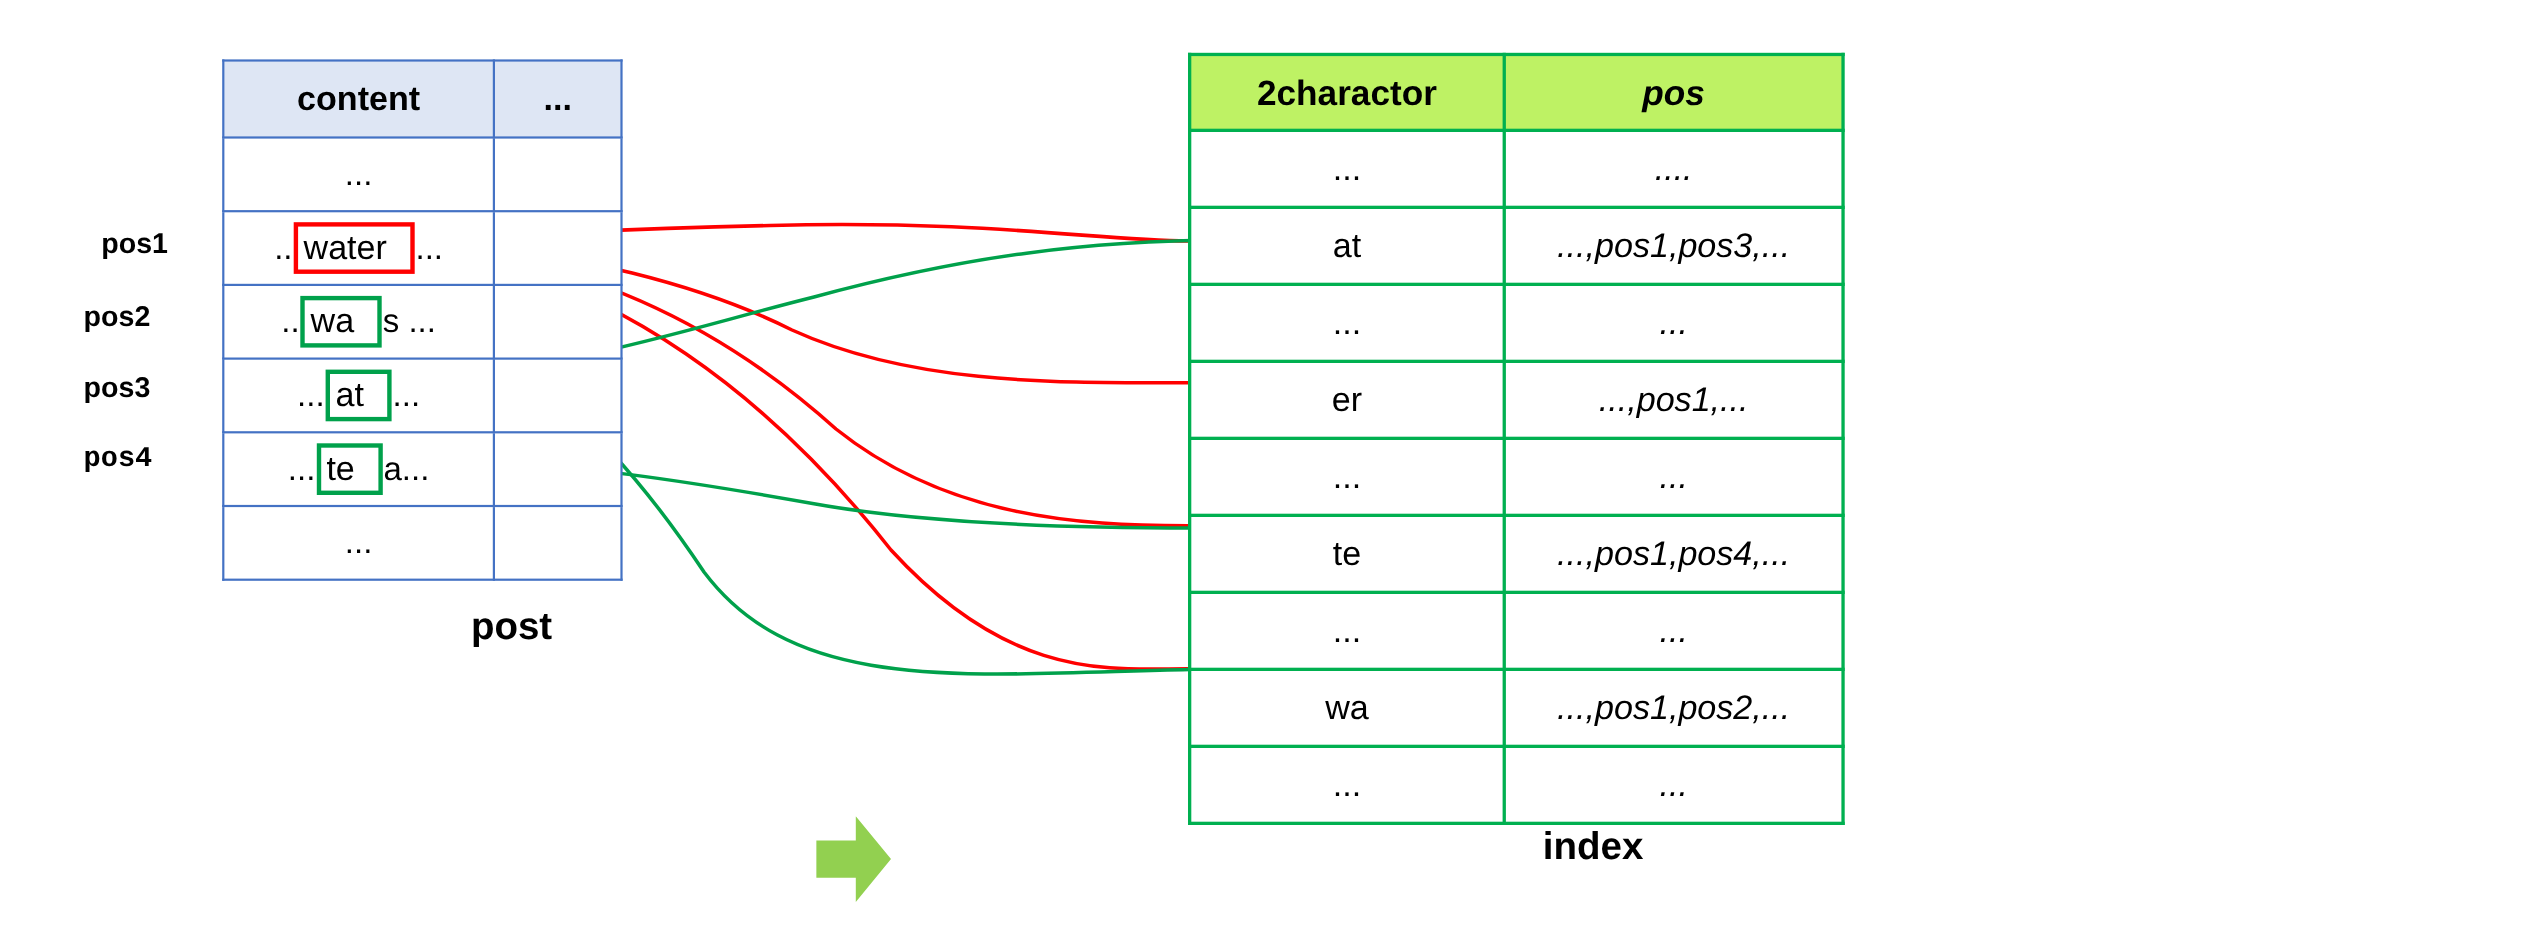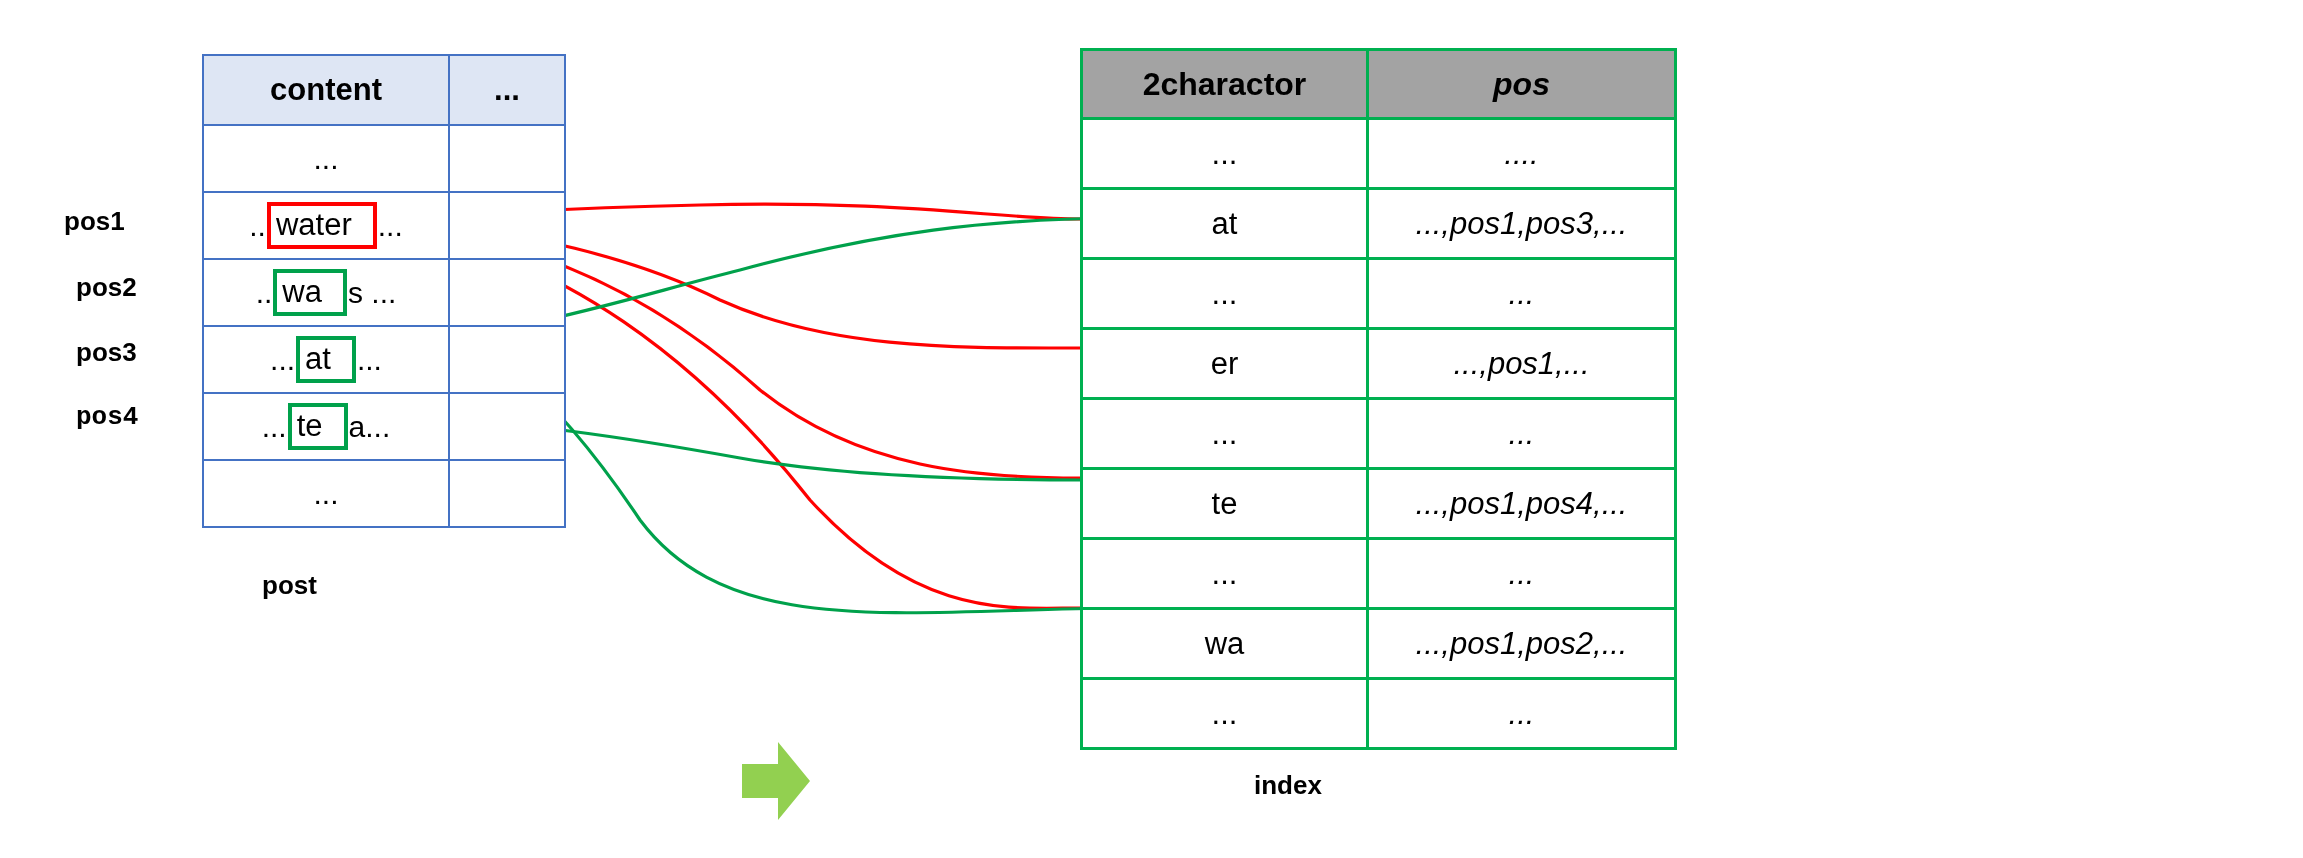--- a/index.html
+++ b/index.html
@@ -40,21 +40,21 @@
   
   #index-table{left:1080px;top:48px;width:588px;}
   #index-table td{
     border:3px solid #00b050;
     height:67px;
     font-size:31px;
     color:#000;
     background:#ffffff;
   }
   #index-table .hdr td{
-    background:#a3a3a3;
+    background:#bef264;
     font-weight:bold;
     font-size:32px;
     height:66px;
   }
   #index-table .c-gram{width:283px;}
   #index-table .c-pos{width:305px;font-style:italic;}
 
   
   .cellline{
     display:flex;align-items:center;justify-content:center;
@@ -74,23 +74,22 @@
   
   .poslabel{
     position:absolute;z-index:3;
     font-size:26px;font-weight:bold;color:#000;
     font-family:"Liberation Sans", sans-serif;
   }
 
   
   .caption{
     position:absolute;z-index:3;
-    font-size:26px;font-weight:bold;color:#000;
-    text-align:left;
-    margin-top:20px;
+    font-size:35px;font-weight:bold;color:#000;
+    text-align:right;
   }
 
   
   #flow-arrow{position:absolute;z-index:3;left:742px;top:742px;width:68px;height:78px;}
 </style>
 </head>
 <body>
 
 <div class="stage">
 
@@ -173,21 +172,21 @@
 
     <tr>
       <td class="c-content">
         <span class="dots">...</span>
       </td>
       <td class="c-etc"></td>
     </tr>
   </tbody>
     </table>
 
-  <div class="poslabel" style="left:64px;top:206px;">pos1</div>
+  <div class="poslabel" style="left:92px;top:206px;">pos1</div>
   <div class="poslabel" style="left:76px;top:272px;">pos2</div>
   <div class="poslabel" style="left:76px;top:337px;">pos3</div>
   <div class="poslabel" style="left:76px;top:402px;font-family:Liberation Mono, monospace;">pos4</div>
 
   <div class="caption" style="left:262px;top:550px;width:240px;">post</div>
 
   <table id="index-table" class="tbl">
     <tbody>
         <tr class="hdr">
       <td class="c-gram">2charactor</td>

